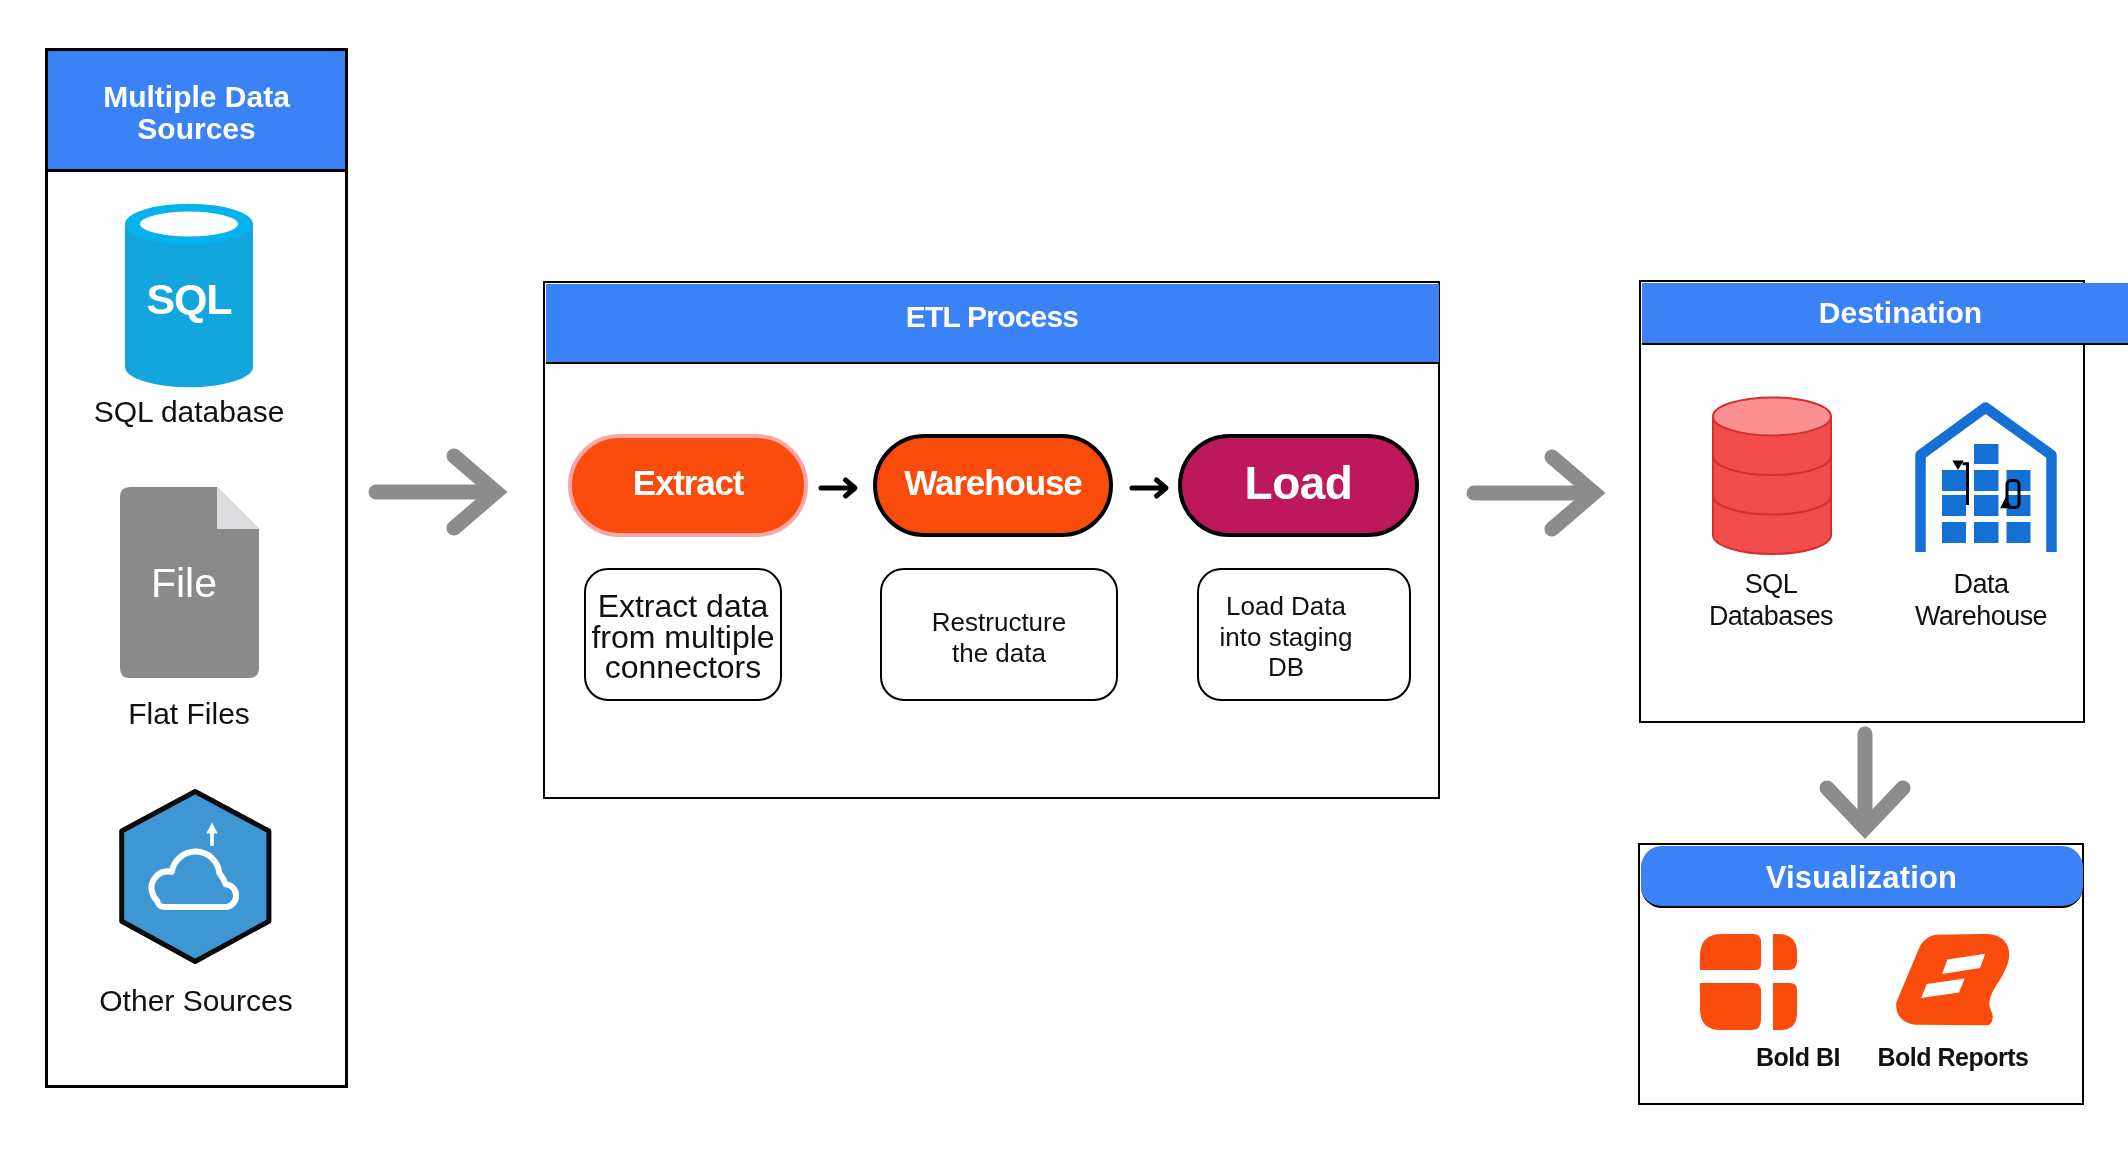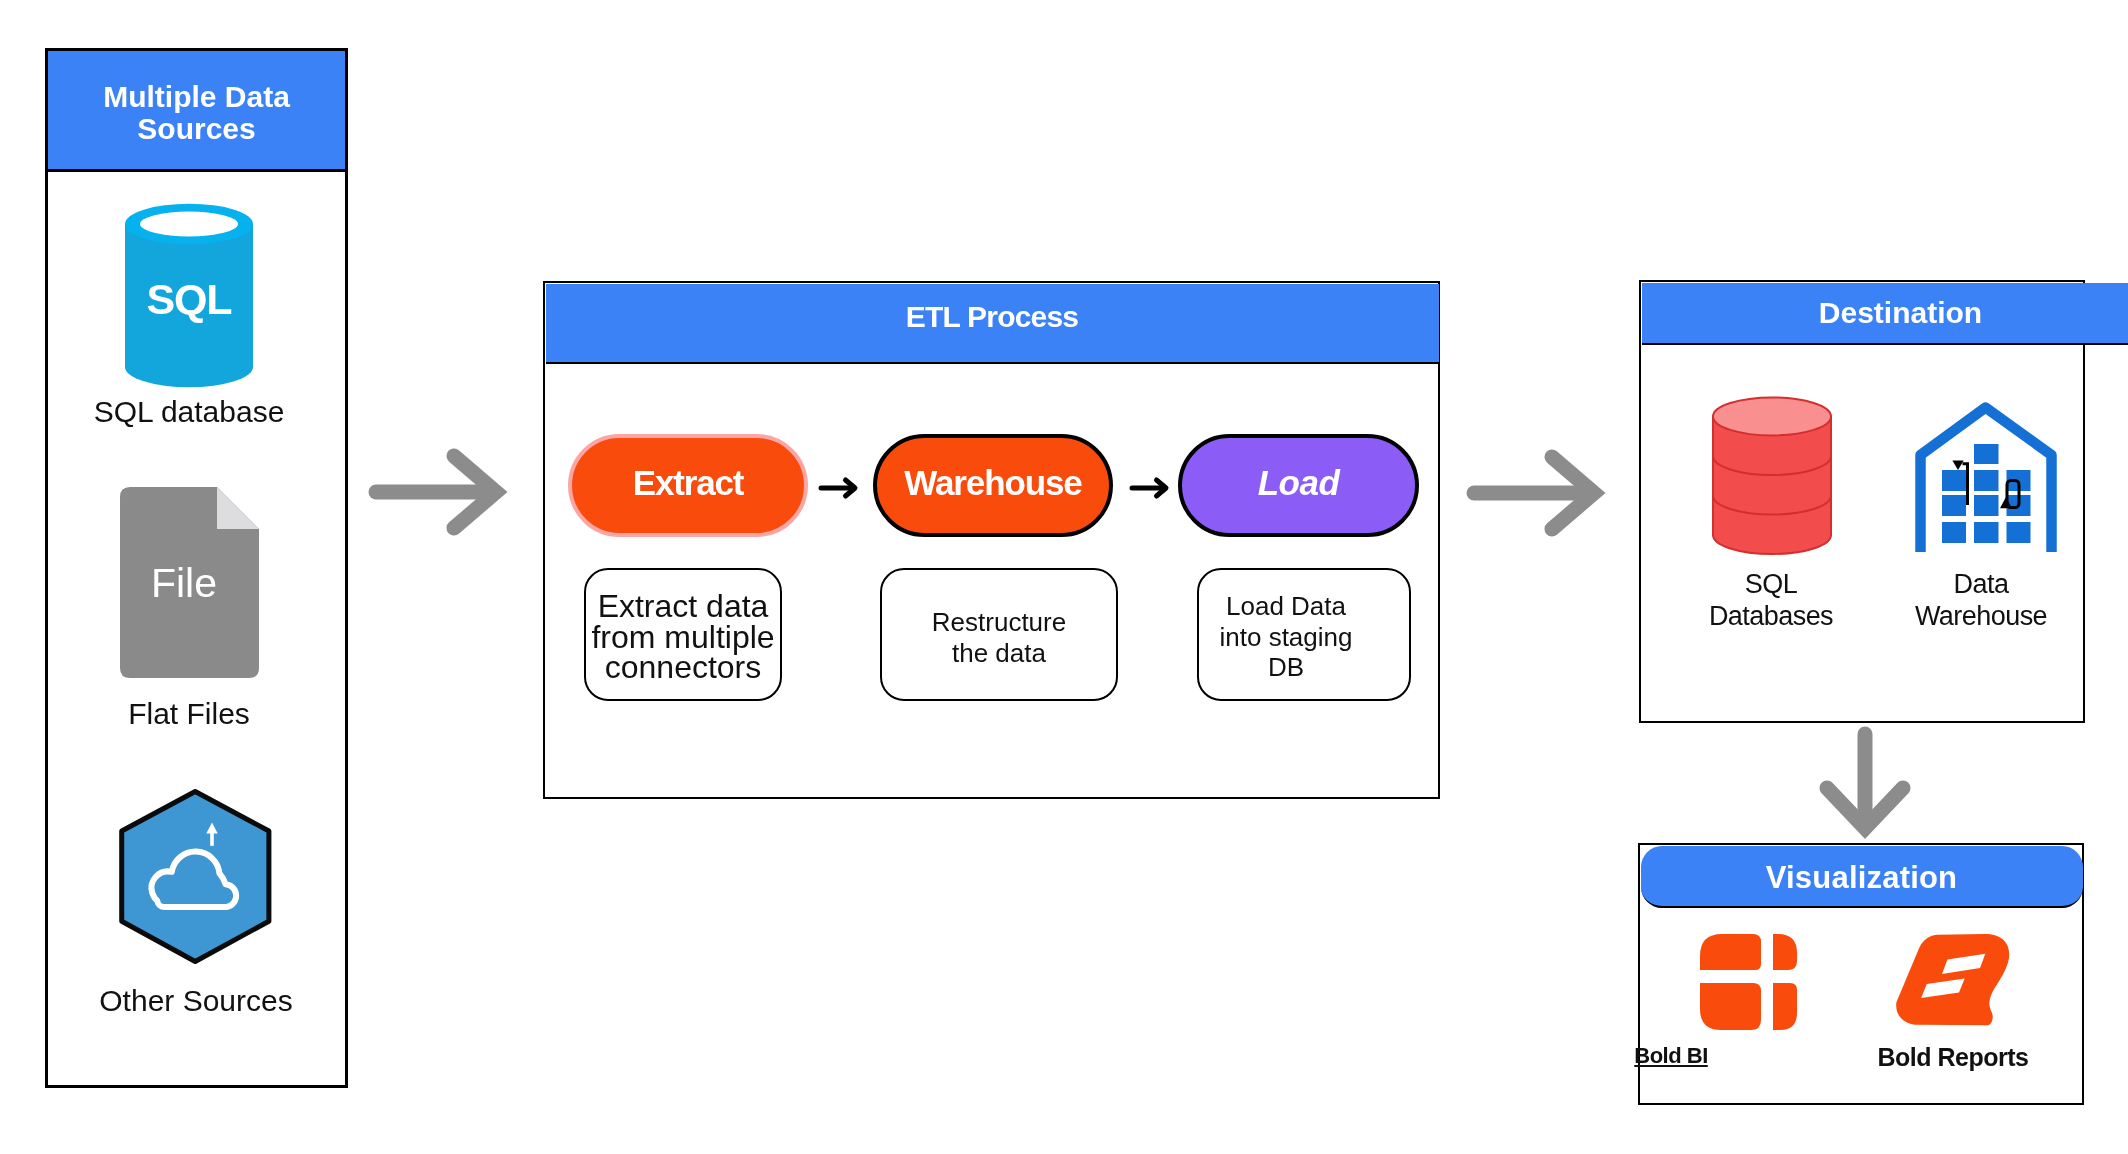--- a/index.html
+++ b/index.html
@@ -42,21 +42,21 @@
   <svg class="abs" style="left:368px;top:448px;" width="140" height="90" viewBox="0 0 140 90">
     <path d="M8,44 H118" stroke="#8C8C8C" stroke-width="15" stroke-linecap="round" fill="none"></path>
     <path d="M86,8 L128,44 L86,80" stroke="#8C8C8C" stroke-width="15" stroke-linecap="round" stroke-linejoin="miter" fill="none"></path>
   </svg>
 
   <div class="abs" style="left:543px;top:281px;width:893px;height:514px;border:2.5px solid #000;background:#fff;"></div>
   <div class="abs hdr" style="left:545.5px;top:283.5px;width:893px;height:80px;border-bottom:2.5px solid #000;font-size:30px;letter-spacing:-0.8px;padding-bottom:12px;box-sizing:border-box;">ETL Process</div>
 
   <div class="abs" style="left:568px;top:434px;width:240px;height:103px;background:#F94B0C;border:4px solid #fca5a5;border-radius:56px;box-sizing:border-box;color:#fff;font-weight:bold;font-size:35px;display:flex;align-items:center;justify-content:center;padding-bottom:5px;letter-spacing:-1.2px;">Extract</div>
   <div class="abs" style="left:873px;top:434px;width:240px;height:103px;background:#F94B0C;border:4px solid #000;border-radius:56px;box-sizing:border-box;color:#fff;font-weight:bold;font-size:35px;display:flex;align-items:center;justify-content:center;padding-bottom:5px;letter-spacing:-1.1px;">Warehouse</div>
-  <div class="abs" style="left:1178px;top:434px;width:241px;height:103px;background:#8b5cf6;border:4px solid #000;border-radius:56px;box-sizing:border-box;color:#fff;font-weight:bold;font-size:35px;display:flex;align-items:center;justify-content:center;padding-bottom:5px;letter-spacing:-0.5px;font-style:italic;">Load</div>
+  <div class="abs" style="left:1178px;top:434px;width:241px;height:103px;background:#be185d;border:4px solid #000;border-radius:56px;box-sizing:border-box;color:#fff;font-weight:bold;font-size:46px;display:flex;align-items:center;justify-content:center;padding-bottom:5px;letter-spacing:-0.5px;">Load</div>
 
   <svg class="abs" style="left:815px;top:470px;" width="50" height="40" viewBox="0 0 50 40">
     <path d="M6,18 H36" stroke="#000" stroke-width="5" stroke-linecap="round"></path>
     <path d="M30.5,10 L40,18 L30.5,26" stroke="#000" stroke-width="5" stroke-linecap="round" stroke-linejoin="round" fill="none"></path>
   </svg>
   <svg class="abs" style="left:1126px;top:470px;" width="50" height="40" viewBox="0 0 50 40">
     <path d="M6,18 H36" stroke="#000" stroke-width="5" stroke-linecap="round"></path>
     <path d="M30.5,10 L40,18 L30.5,26" stroke="#000" stroke-width="5" stroke-linecap="round" stroke-linejoin="round" fill="none"></path>
   </svg>
 
@@ -115,21 +115,21 @@
   <div class="abs hdr" style="left:1640.5px;top:845.5px;width:442px;height:62px;border-bottom:2.5px solid #000;font-size:31px;letter-spacing:0.2px;padding-top:4px;box-sizing:border-box;border-radius:21px;">Visualization</div>
 
   <svg class="abs" style="left:1700px;top:934px;" width="97" height="97" viewBox="0 0 97 97">
     <g fill="#F94B0C">
       <path d="M0,36 V22 Q0,0 22,0 H53 Q61,0 61,8 V30 Q61,36 55,36 Z"></path>
       <path d="M73,0 H78 Q97,0 97,19 V27 Q97,36 88,36 H73 Z"></path>
       <path d="M0,49 H53 Q61,49 61,57 V86 Q61,96 51,96 H21 Q0,96 0,75 Z"></path>
       <path d="M73,49 H90 Q97,49 97,56 V79 Q97,96 80,96 H73 Z"></path>
     </g>
   </svg>
-  <div class="lbl" style="left:1521px;top:1043px;width:300px;font-size:22px;letter-spacing:-0.5px;font-weight:bold;text-decoration:underline;">Bold BI</div>
+  <div class="lbl" style="left:1648px;top:1043px;width:300px;font-size:25px;letter-spacing:-0.5px;font-weight:bold;">Bold BI</div>
 
   <svg class="abs" style="left:1895px;top:933px;" width="116" height="93" viewBox="0 0 116 93">
     <path d="M42,1.7 L89,0.9 C104,0.5 114.5,7.5 114.2,22 C114,31 109,40 104.3,47.8 C99,56 95.5,61.5 94.5,68.4 C93.5,76 98.5,79.5 97.7,84.9 C97.2,89 95.5,91 93.6,92.3 L22.8,91.8 C10,91.8 -0.5,83 1.4,69.3 L22.8,18.2 C26,9 33,2.2 42,1.7 Z" fill="#F94B0C"></path>
     <path d="M52.4,26.4 L90.3,20.7 L85,35 L47,40.9 Z" fill="#fff"></path>
     <path d="M31.8,51.1 L69.7,45.4 L64,59.4 L26.1,65.1 Z" fill="#fff"></path>
   </svg>
   <div class="lbl" style="left:1803px;top:1043px;width:300px;font-size:25px;letter-spacing:-0.5px;font-weight:bold;">Bold Reports</div>
 
 </div>
 

